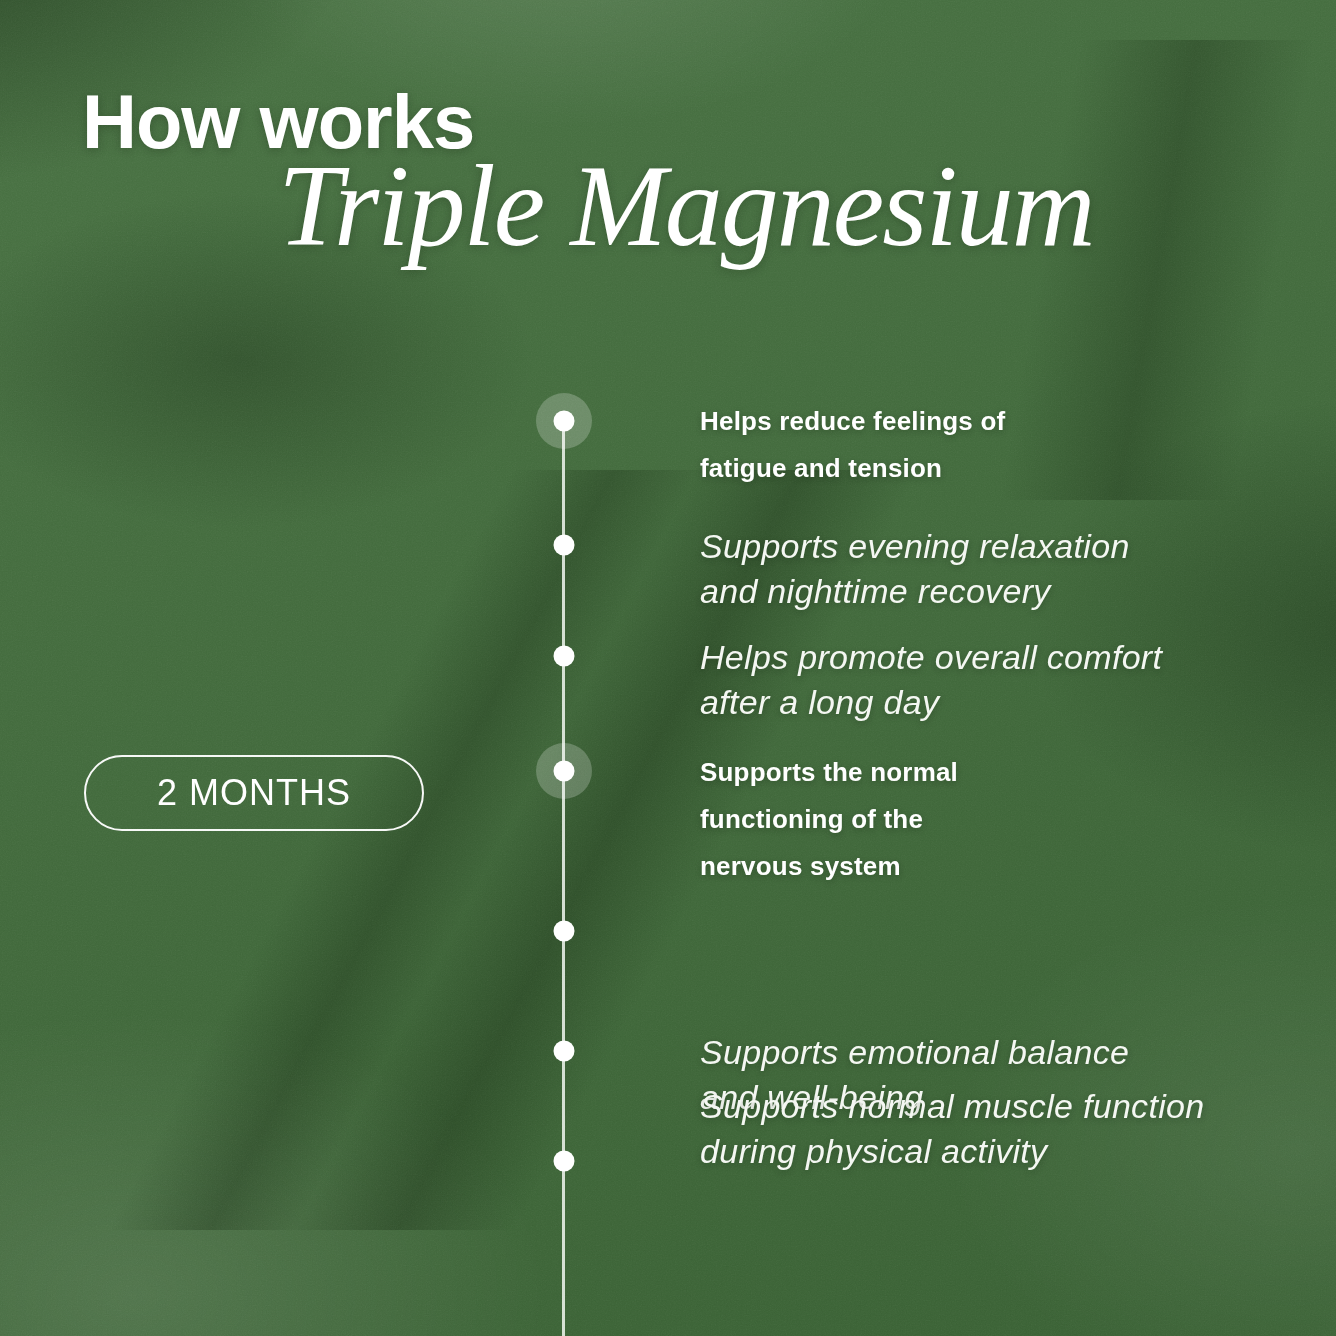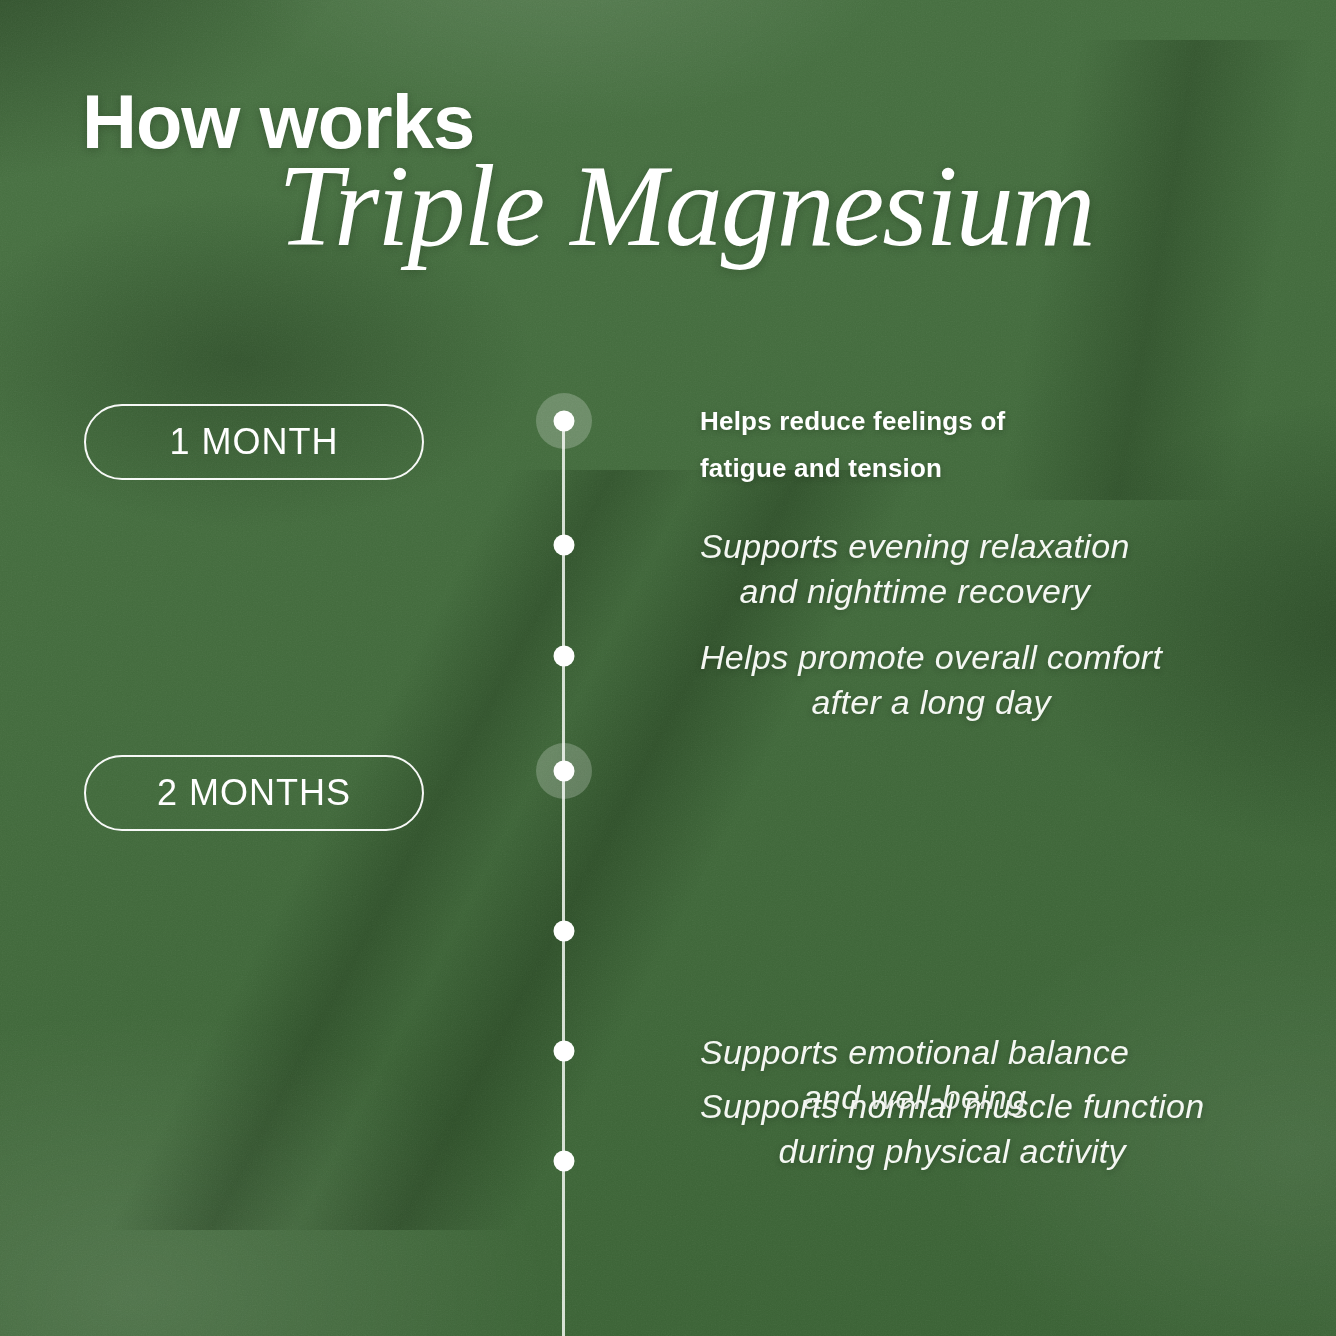--- a/index.html
+++ b/index.html
@@ -75,21 +75,21 @@
     position:absolute;width:56px;height:56px;border-radius:50%;
     background:rgba(255,255,255,.22);transform:translate(-50%,-50%);left:564px;
   }
 
   
   .item{
     position:absolute;left:700px;white-space:pre-line;
     text-shadow:0 2px 6px rgba(10,25,8,.28);
   }
   .item.heading{font-size:26px;font-weight:700;line-height:47px;letter-spacing:.2px;}
-  .item.regular{font-size:34px;font-style:italic;font-weight:400;line-height:45px;color:#f4f7f2;letter-spacing:.3px;text-align:center;}
+  .item.regular{font-size:34px;font-style:italic;font-weight:400;line-height:45px;color:#f4f7f2;letter-spacing:.3px;}
 </style>
 </head>
 <body>
 
 <div id="canvas">
 
   <div class="title-prefix">How works</div>
   <div class="title-product">Triple Magnesium</div>
 
   <div class="tl-line"></div>
@@ -98,33 +98,33 @@
   <div class="halo" style="top:771px"></div>
 
   <div class="dot" style="top:421px"></div>
   <div class="dot" style="top:545px"></div>
   <div class="dot" style="top:656px"></div>
   <div class="dot" style="top:771px"></div>
   <div class="dot" style="top:931px"></div>
   <div class="dot" style="top:1051px"></div>
   <div class="dot" style="top:1161px"></div>
 
-  <div class="pill" style="top:404px">
-    <span>1 MONTH</span>
-  </div>
   <div class="pill" style="top:755px">
     <span>2 MONTHS</span>
   </div>
 
   <div class="item heading" style="top:398px">Helps reduce feelings of
 fatigue and tension</div>
   <div class="item regular" style="top:524px">Supports evening relaxation
 and nighttime recovery</div>
   <div class="item regular" style="top:635px">Helps promote overall comfort
 after a long day</div>
+  <div class="item heading" style="top:749px">Supports the normal
+functioning of the
+nervous system</div>
   <div class="item regular" style="top:1030px">Supports emotional balance
 and well-being</div>
   <div class="item regular" style="top:1084px">Supports normal muscle function
 during physical activity</div>
 
   <svg class="grain" width="1336" height="1336" xmlns="http://www.w3.org/2000/svg">
     <filter id="grainF">
       <feTurbulence type="fractalNoise" baseFrequency="0.8" numOctaves="2" stitchTiles="stitch"></feTurbulence>
       <feColorMatrix type="saturate" values="0"></feColorMatrix>
     </filter>

